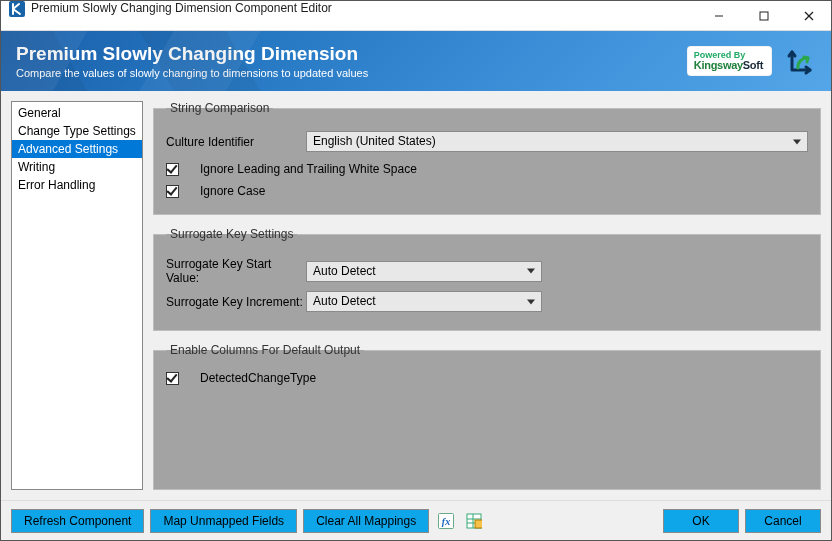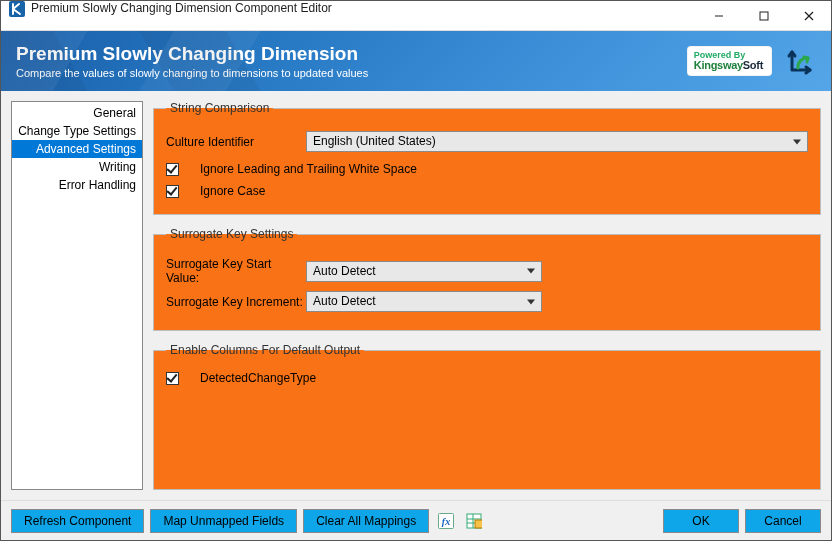--- a/index.html
+++ b/index.html
@@ -75,35 +75,34 @@
   .sidebar {
     width: 132px;
     background: #fff;
     border: 1px solid #888;
     padding: 2px 0;
   }
   .sidebar-item {
     padding: 1px 6px;
     cursor: default;
     line-height: 16px;
-    text-align: right;
   }
   .sidebar-item.selected {
     background: #0078d7; color: #fff;
   }
   .main {
     flex: 1;
     display: flex;
     flex-direction: column;
     gap: 12px;
   }
   fieldset {
     border: 1px solid #bdbdbd;
     padding: 10px 12px 12px 12px;
-    background: #f97316;
+    background: #a3a3a3;
     margin: 0;
   }
   legend { padding: 0 4px; color: #333; }
   .row { display: flex; align-items: center; margin: 6px 0; }
   .row label.lbl { width: 140px; }
   .combo {
     flex: 1;
     background: #e8e8e8;
     border: 1px solid #8a8a8a;
     height: 21px;

